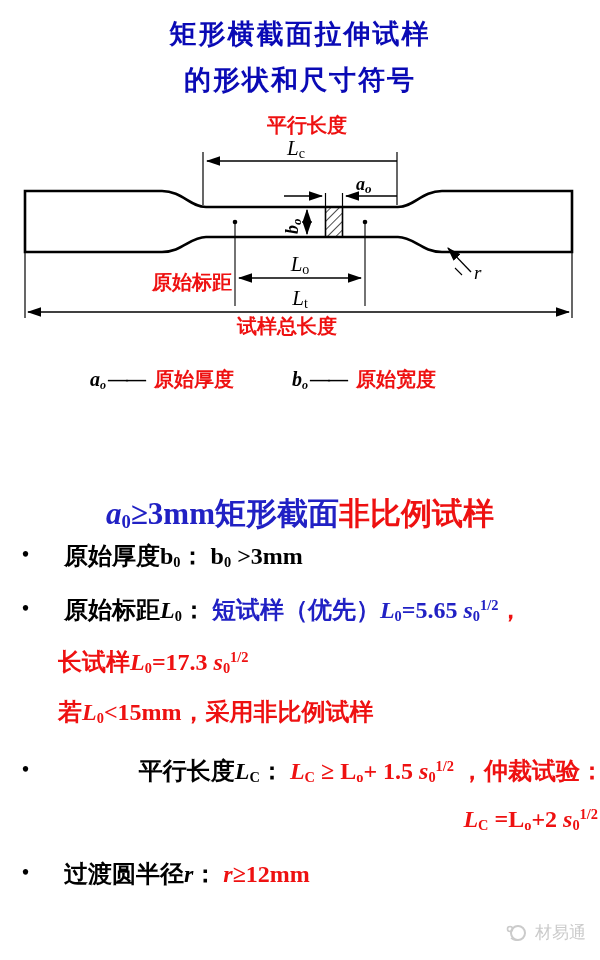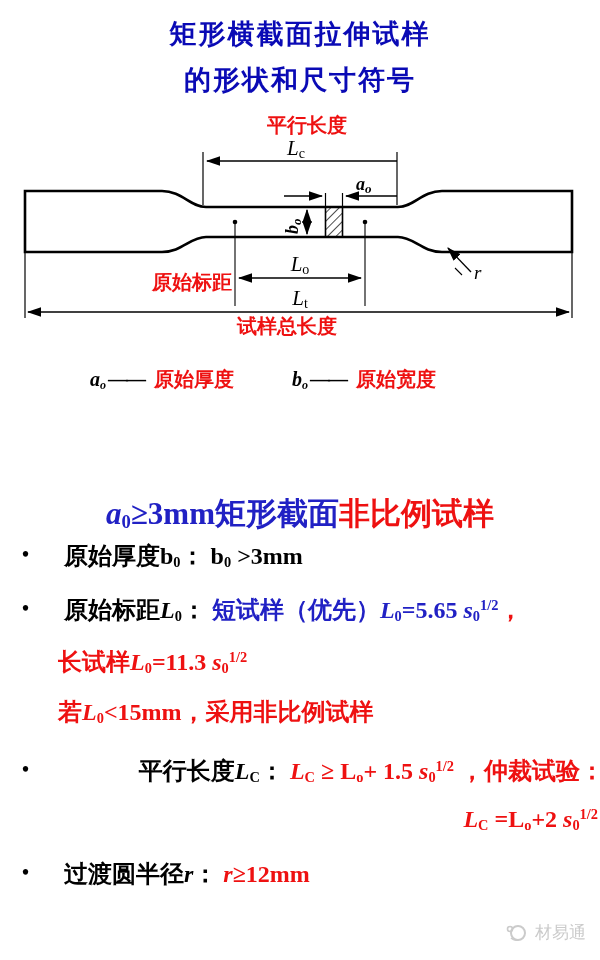--- a/index.html
+++ b/index.html
@@ -108,21 +108,21 @@
   <div class="legend-item i2"><span class="it">b</span><span class="sub it">o</span><span class="dash">——</span><span class="red">原始宽度</span></div>
 
   <div class="heading"><span class="blue it">a</span><span class="blue sub">0</span><span class="blue">≥3mm矩形截面</span><span class="red">非比例试样</span></div>
 
   <span class="dot d1">•</span>
   <div class="row r1"><span>原始厚度b</span><span class="sub">0</span><span>：  b</span><span class="sub">0</span><span> &gt;3mm</span></div>
 
   <span class="dot d2">•</span>
   <div class="row r2"><span>原始标距</span><span class="it">L</span><span class="sub">0</span><span>： </span><span class="blue">短试样（优先）</span><span class="blue it">L</span><span class="blue sub">0</span><span class="blue">=5.65 </span><span class="blue it">s</span><span class="blue sub">0</span><span class="blue sup">1/2</span><span class="red">，</span></div>
 
-  <div class="row cont r3"><span class="red">长试样</span><span class="red it">L</span><span class="red sub">0</span><span class="red">=11.3 </span><span class="red it">s</span><span class="red sub">0</span><span class="red sup">1/2</span></div>
+  <div class="row cont r3"><span class="red">长试样</span><span class="red it">L</span><span class="red sub">0</span><span class="red">=17.3 </span><span class="red it">s</span><span class="red sub">0</span><span class="red sup">1/2</span></div>
   <div class="row cont r4"><span class="red">若</span><span class="red it">L</span><span class="red sub">0</span><span class="red">&lt;15mm，采用非比例试样</span></div>
 
   <span class="dot d5">•</span>
   <div class="row r5"><span>平行长度</span><span class="it">L</span><span class="sub">C</span><span>： </span><span class="red it">L</span><span class="red sub">C</span><span class="red"> ≥ </span><span class="red">L</span><span class="red sub">o</span><span class="red">+ 1.5 </span><span class="red it">s</span><span class="red sub">0</span><span class="red sup">1/2</span><span class="red"> ，仲裁试验：</span></div>
 
   <div class="row cont r6"><span class="red it">L</span><span class="red sub">C</span><span class="red"> =</span><span class="red">L</span><span class="red sub">o</span><span class="red">+2 </span><span class="red it">s</span><span class="red sub">0</span><span class="red sup">1/2</span></div>
 
   <span class="dot d7">•</span>
   <div class="row r7"><span>过渡圆半径</span><span class="it">r</span><span>： </span><span class="red it">r</span><span class="red">≥12mm</span></div>
 

